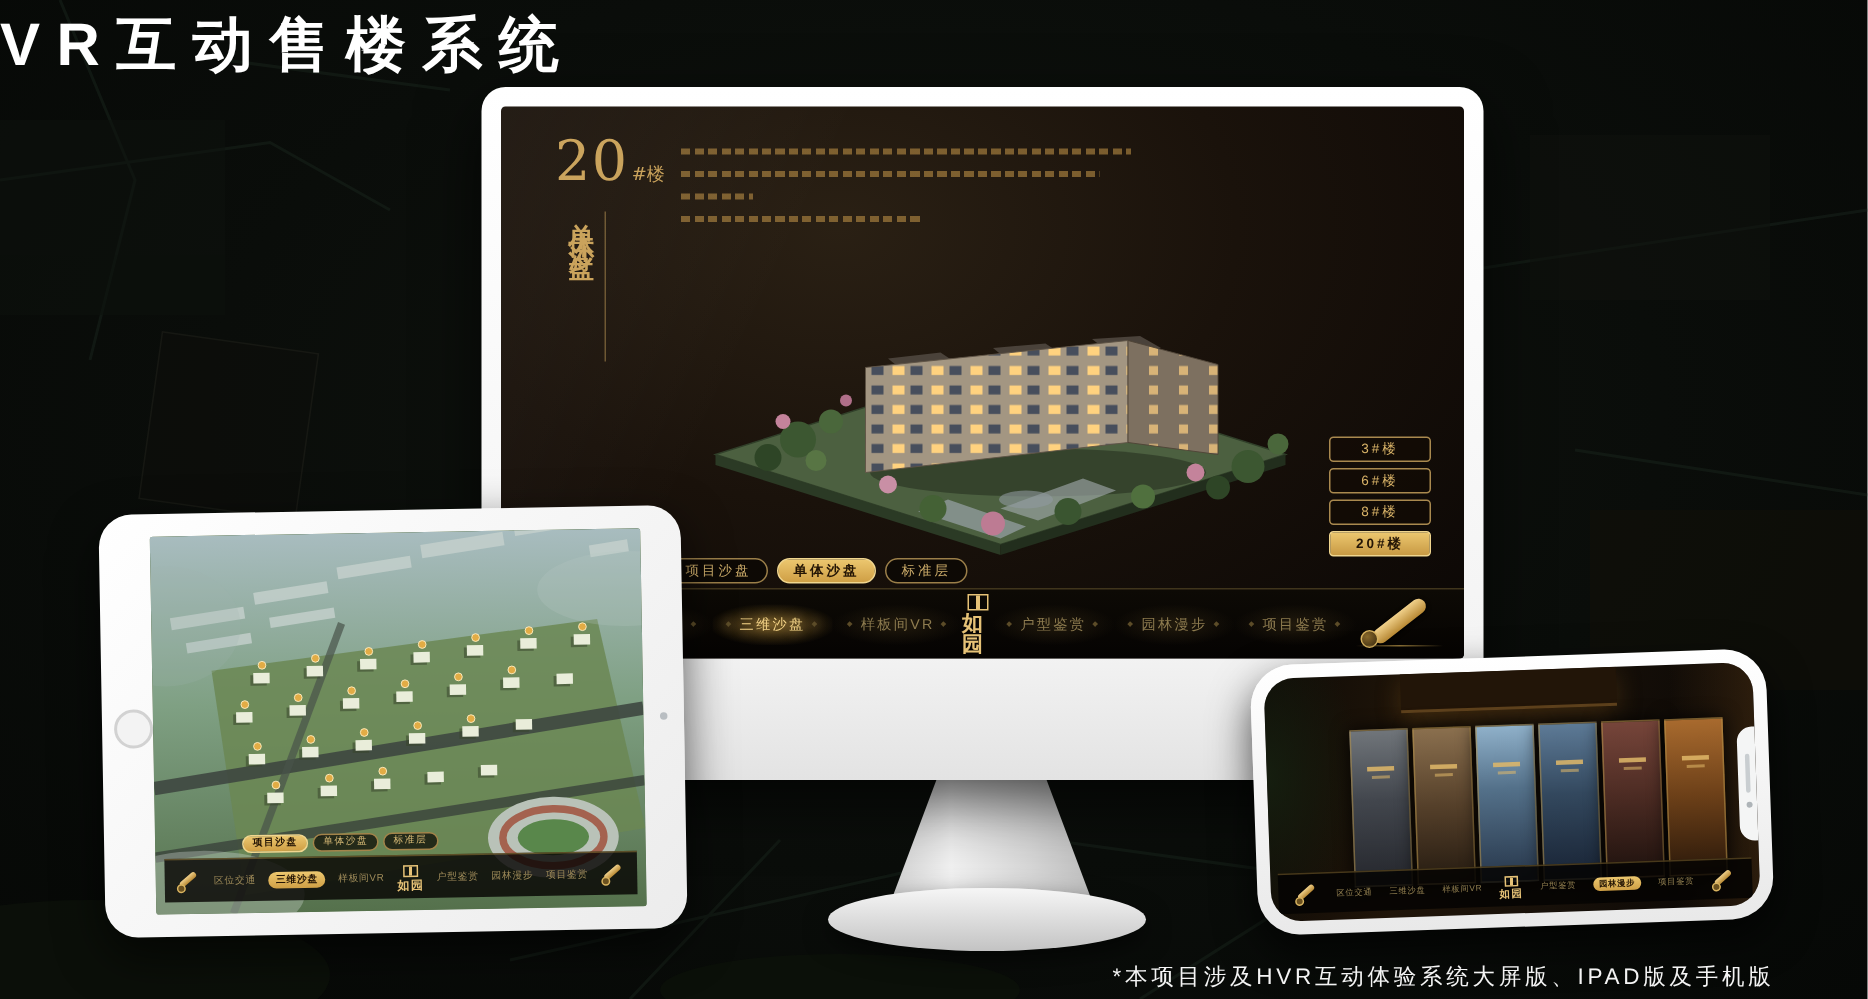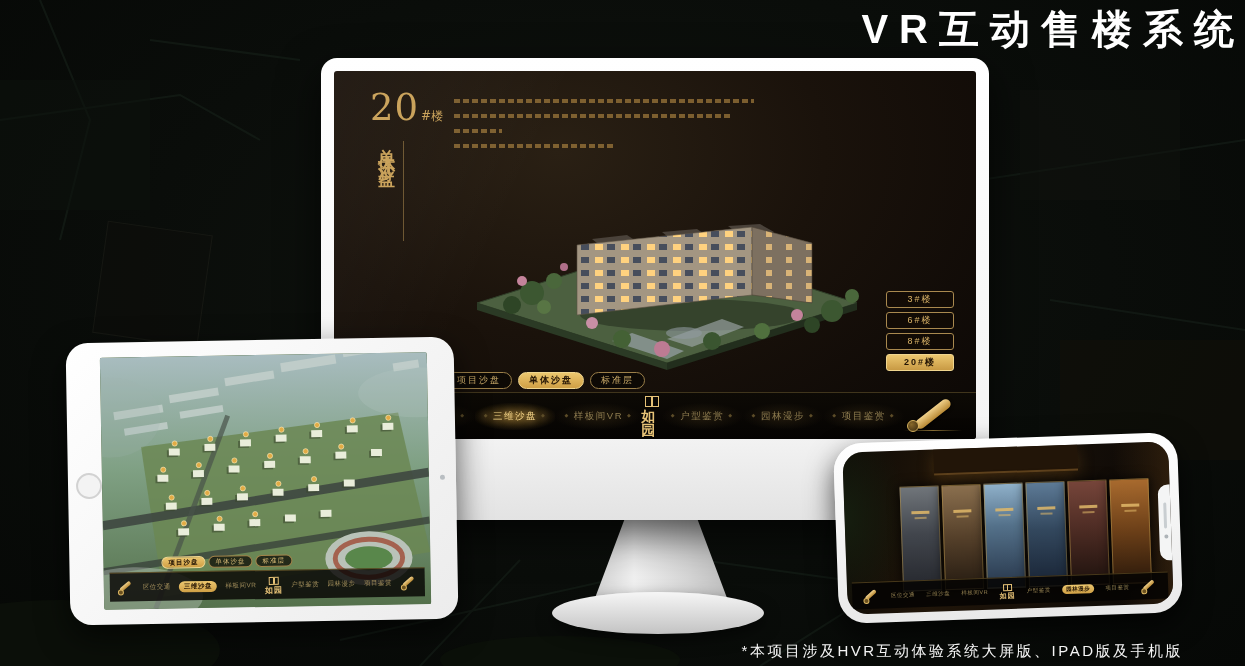--- a/index.html
+++ b/index.html
@@ -5,21 +5,21 @@
   html,body{margin:0;padding:0;}
   body{
     width:1245px;height:666px;position:relative;overflow:hidden;
     background:radial-gradient(ellipse at 50% 42%, #10140f 0%, #0a0d0a 55%, #060806 100%);
     font-family:"Liberation Sans", sans-serif;
   }
   
   .bg-decor{position:absolute;inset:0;z-index:0;}
   
   #title{
-    position:absolute;top:2px;left:0;right:0;z-index:5;text-align:right;
+    position:absolute;top:2px;left:0;right:0;z-index:5;text-align:left;
     font-size:40px;font-weight:bold;color:#ffffff;letter-spacing:11px;
   }
   
   #monitor{
     position:absolute;left:321px;top:58px;width:668px;height:462px;z-index:2;
     background:linear-gradient(180deg,#ffffff 0%,#f4f4f4 80%,#e3e3e3 100%);
     border-radius:16px;box-shadow:0 14px 42px rgba(0,0,0,.7);
   }
   #screen{
     position:absolute;left:13px;top:13px;width:642px;height:368px;border-radius:3px;overflow:hidden;

